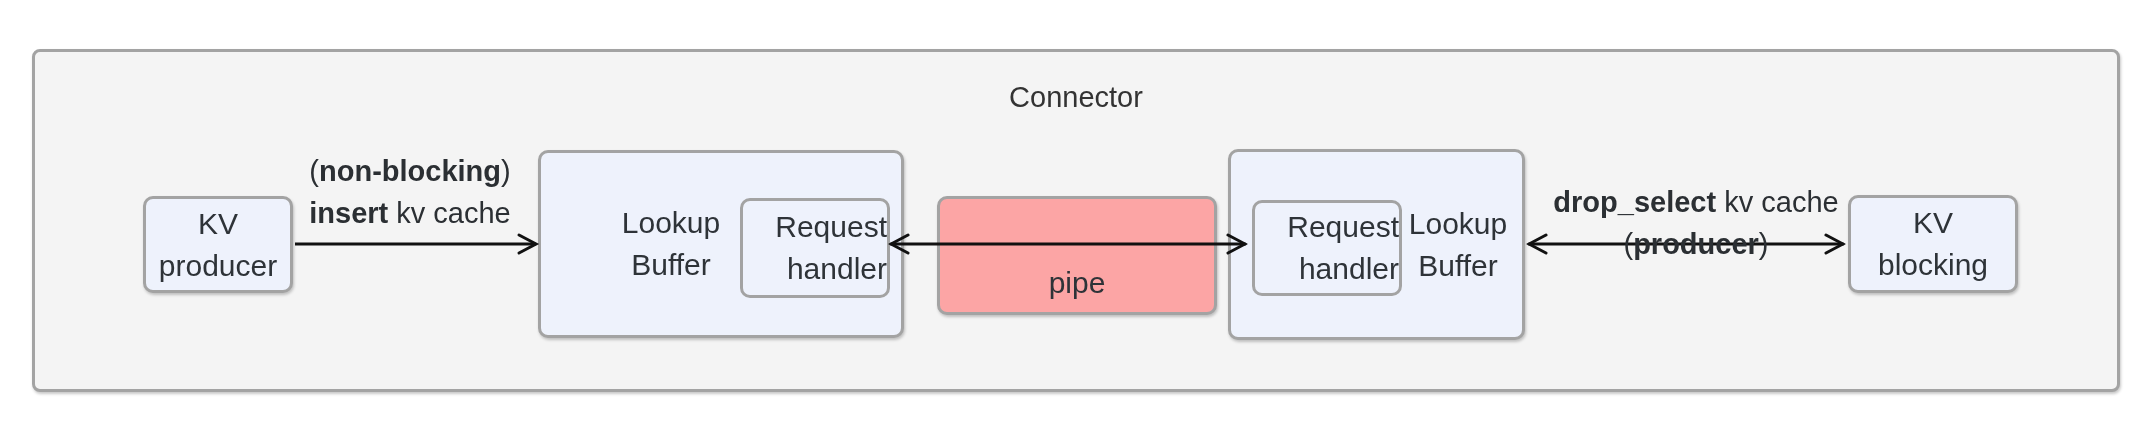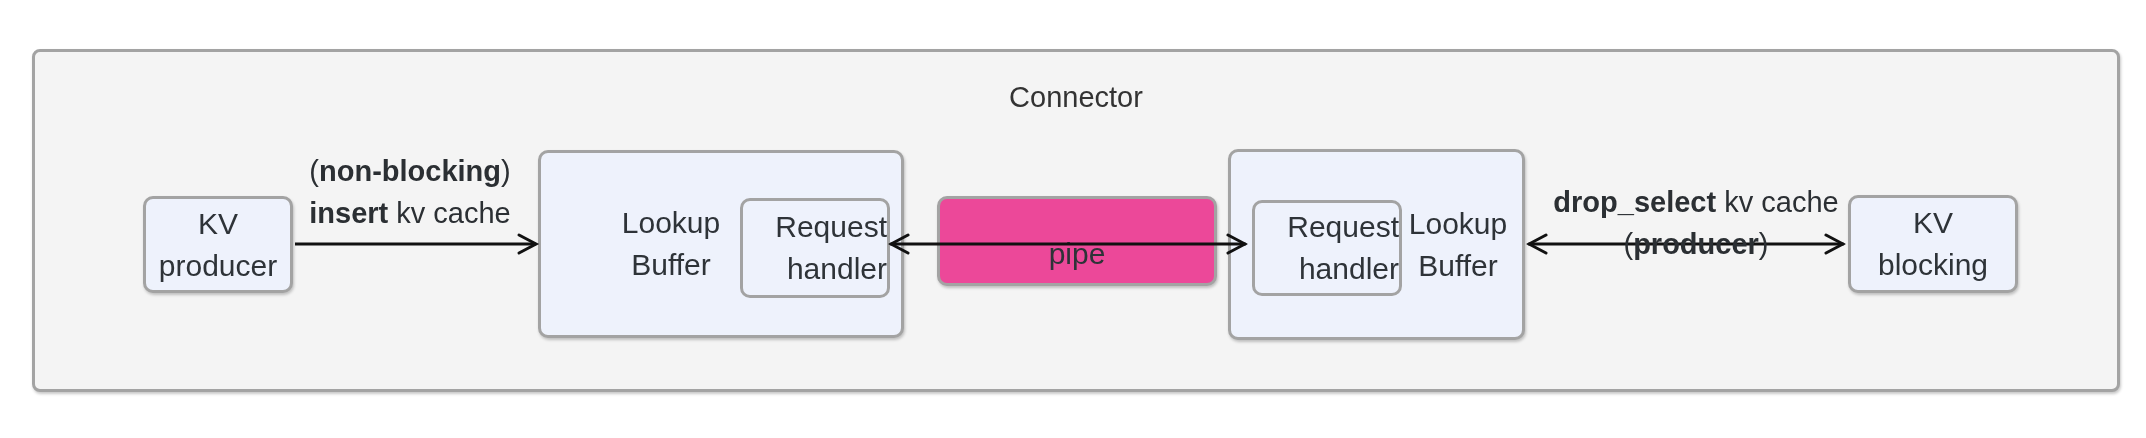--- a/index.html
+++ b/index.html
@@ -31,21 +31,21 @@
     position:absolute;left:0;right:0;top:24px;
     text-align:center;font-size:29px;color:#333;
   }
   #kv-producer{left:143px;top:196px;width:150px;height:97px;}
   #lookup-buffer-left{left:538px;top:150px;width:366px;height:188px;display:block;}
   #lookup-buffer-left .buffer-label{
     position:absolute;left:50px;top:0;bottom:0;width:160px;
     display:flex;flex-direction:column;align-items:center;justify-content:center;
   }
   #request-handler-left{left:199px;top:45px;width:150px;height:100px;}
-  #pipe{left:937px;top:196px;width:280px;height:90px;background:#ec4899;display:block;}
+  #pipe{left:937px;top:196px;width:280px;height:119px;background:#fca5a5;display:block;}
   #pipe .pipe-label{
     position:absolute;left:0;right:0;bottom:8px;text-align:center;
   }
   #lookup-buffer-right{left:1228px;top:149px;width:297px;height:191px;display:block;}
   #lookup-buffer-right .buffer-label{
     position:absolute;left:171px;right:8px;top:0;bottom:0;
     display:flex;flex-direction:column;align-items:center;justify-content:center;
   }
   #request-handler-right{left:21px;top:48px;width:150px;height:96px;}
   #kv-consumer{left:1848px;top:195px;width:170px;height:98px;}

